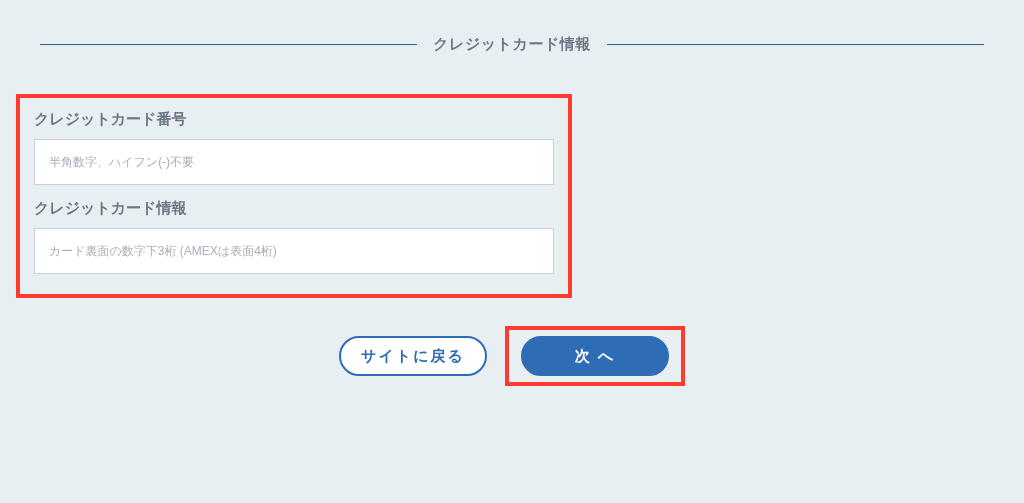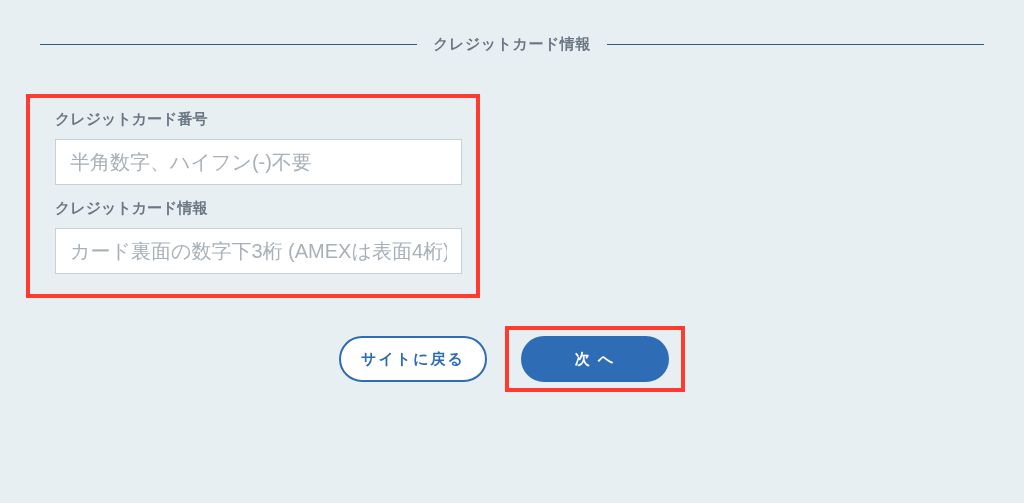--- a/index.html
+++ b/index.html
@@ -25,42 +25,42 @@
       background: #2e5a8a;
     }
     .section-title .text {
       padding: 0 16px;
       color: #6b7785;
       font-size: 15px;
       font-weight: 600;
       letter-spacing: 0.5px;
     }
     .form-box {
-      margin: 20px 0 0 26px;
-      width: 454px;
+      margin: 20px 0 0 16px;
+      width: 556px;
       border: 4px solid #ff3b30;
-      padding: 12px 14px 20px 25px;
+      padding: 12px 14px 20px 14px;
     }
     .field-group {
       margin-bottom: 14px;
     }
     .field-label {
       color: #6b7785;
       font-size: 15px;
       font-weight: 600;
       margin-bottom: 10px;
       display: block;
     }
     .text-input {
       width: 100%;
       height: 46px;
       border: 1px solid #c8d0d8;
       background: #fff;
       padding: 0 14px;
-      font-size: 20px;
+      font-size: 12px;
       color: #333;
       outline: none;
     }
     .text-input::placeholder {
       color: #a8b0b8;
     }
     .row-two {
       display: flex;
       gap: 14px;
     }
@@ -98,21 +98,21 @@
     }
     .button-row {
       display: flex;
       justify-content: center;
       gap: 18px;
       margin-top: 28px;
       align-items: center;
     }
     .btn {
       min-width: 148px;
-      height: 46px;
+      height: 40px;
       border-radius: 23px;
       font-size: 15px;
       font-weight: 700;
       letter-spacing: 2px;
       cursor: pointer;
       display: inline-flex;
       align-items: center;
       justify-content: center;
       border: 2px solid #2e6db5;
     }

